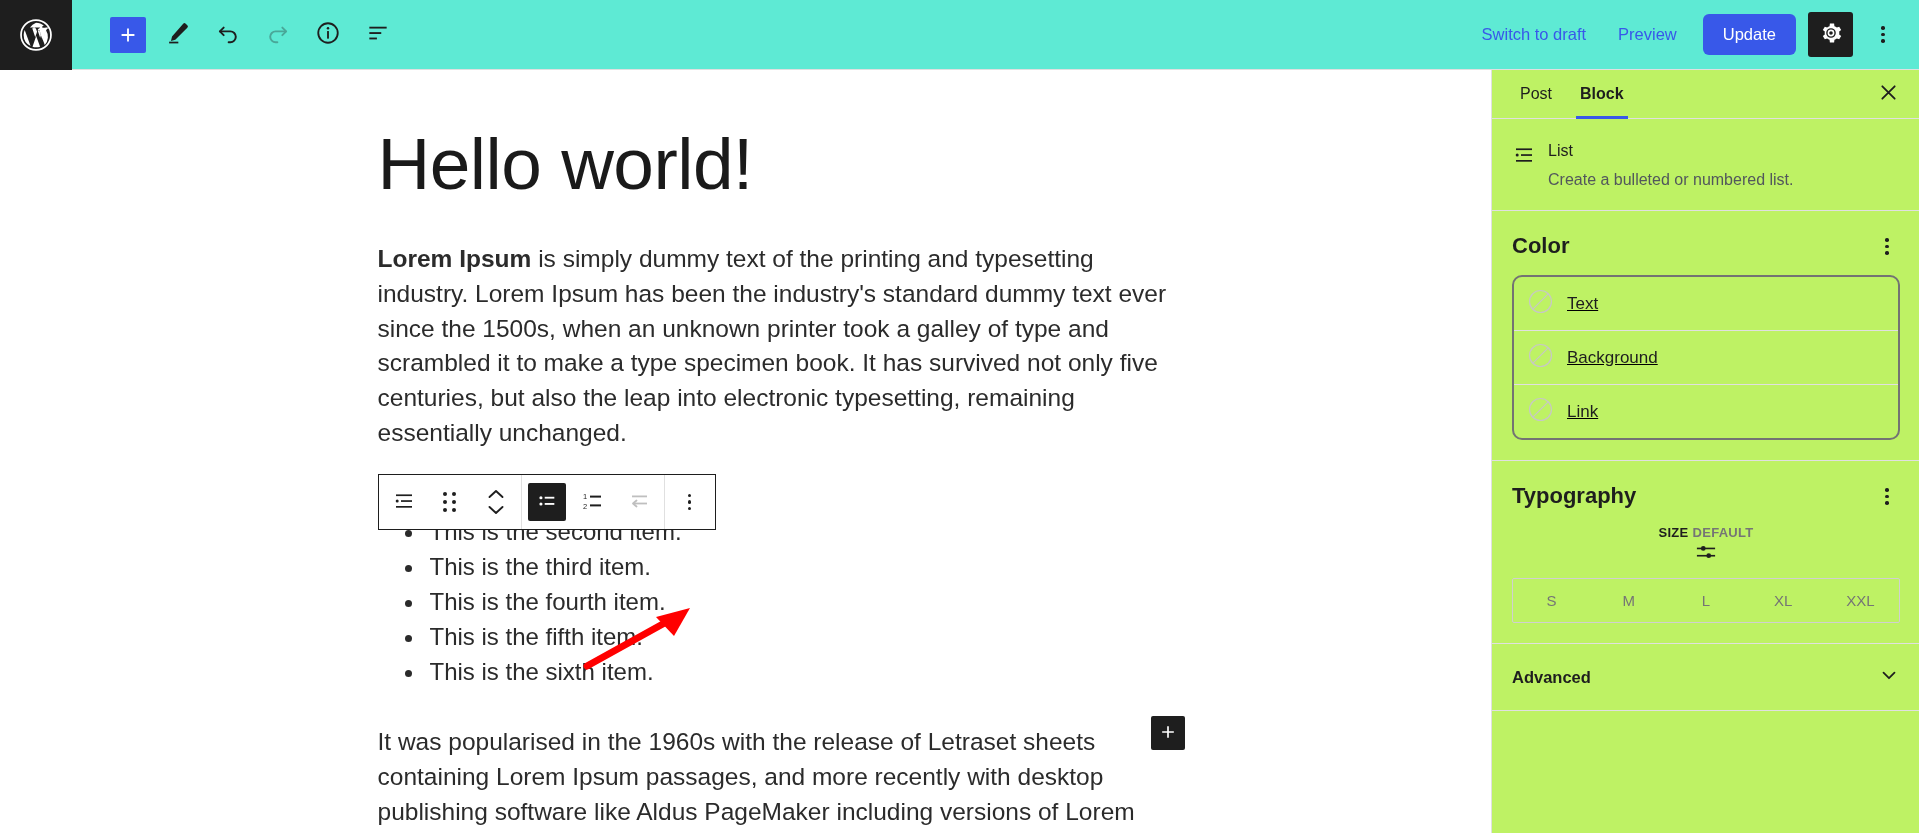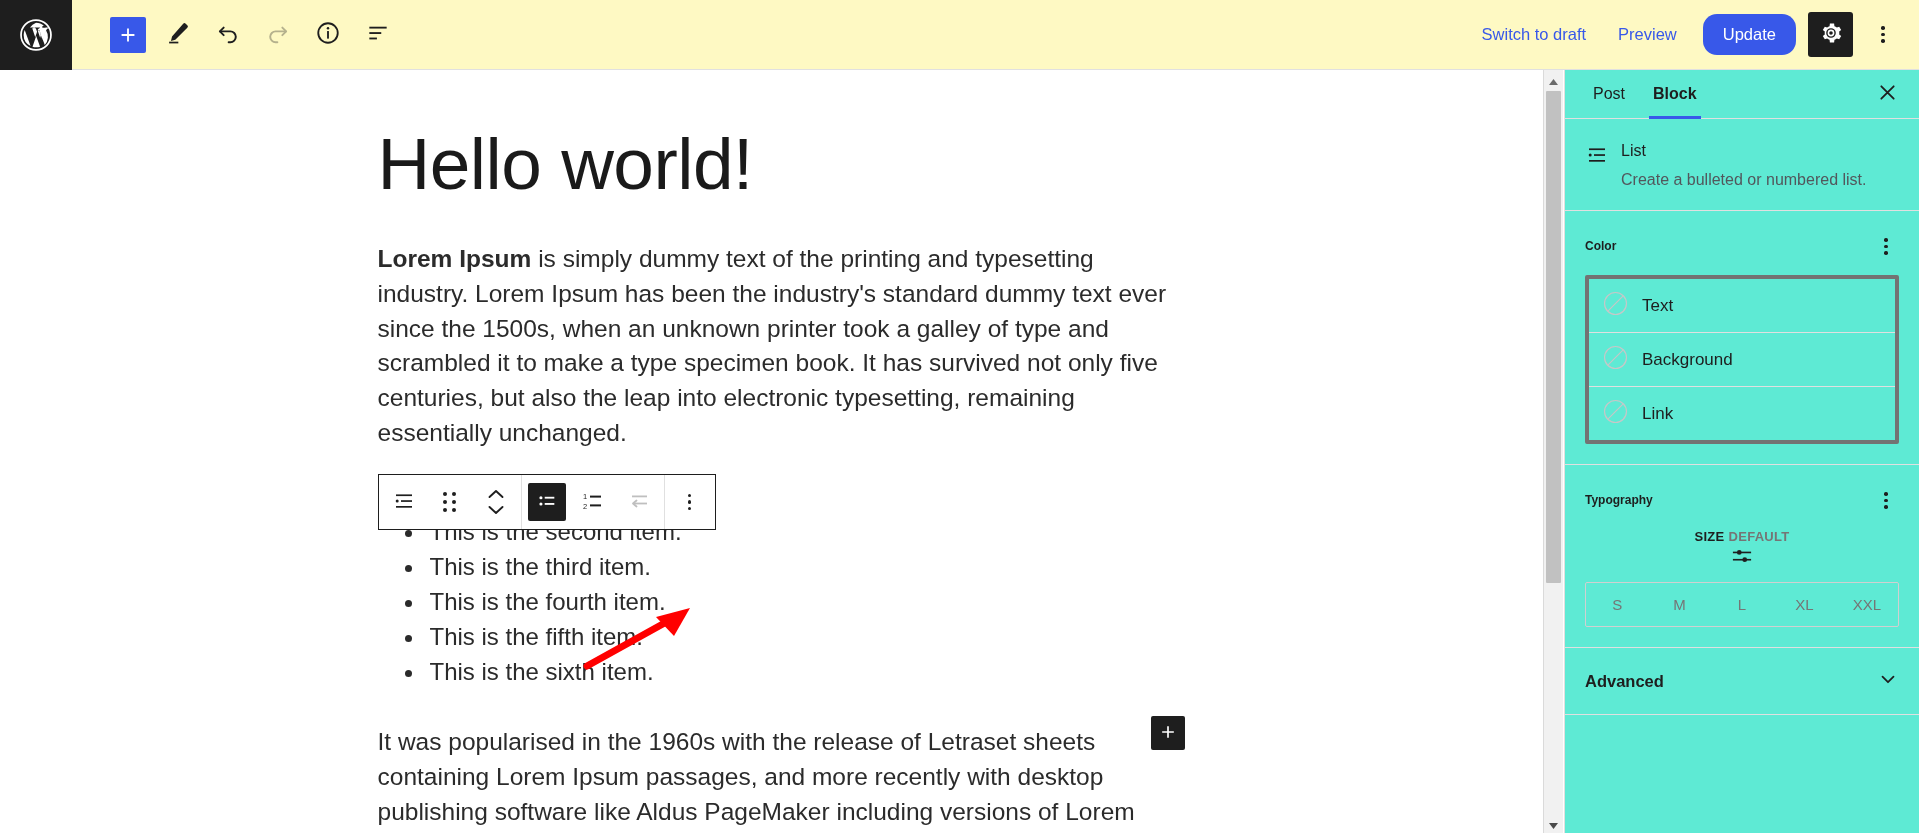--- a/index.html
+++ b/index.html
@@ -8,21 +8,21 @@
     overflow: hidden;
     background: #fff;
     font-family: "Liberation Sans", sans-serif;
     -webkit-font-smoothing: antialiased;
   }
 
   
   .topbar {
     position: absolute; top: 0; left: 0;
     width: 1919px; height: 70px;
-    background: #fef9c3;
+    background: #5eead4;
     border-bottom: 1px solid #e0e0e0;
     display: flex; align-items: center;
   }
   .wp-logo-btn {
     width: 72px; height: 70px;
     background: #1e1e1e;
     display: flex; align-items: center; justify-content: center;
     flex: 0 0 auto; cursor: pointer;
   }
   .wp-logo-btn svg { display: block; }
@@ -52,21 +52,21 @@
   .text-btn {
     background: transparent; border: none;
     color: #3858e9;
     font-size: 16.5px;
     font-family: "Liberation Sans", sans-serif;
     padding: 8px 14px; cursor: pointer;
     white-space: nowrap;
   }
   .update-btn {
     background: #3858e9; color: #fff;
-    border: none; border-radius: 14px;
+    border: none; border-radius: 6px;
     font-size: 16.5px; font-weight: 400;
     font-family: "Liberation Sans", sans-serif;
     padding: 11px 20px; margin-left: 8px;
     cursor: pointer; white-space: nowrap;
   }
   .gear-btn {
     width: 45px; height: 45px;
     background: #1e1e1e; border: none; border-radius: 3px;
     margin-left: 8px;
     display: flex; align-items: center; justify-content: center;
@@ -189,23 +189,23 @@
   .sb-thumb {
     position: absolute; left: 2px; top: 21px;
     width: 15px; height: 492px;
     background: #c1c1c1; border-radius: 1px;
     cursor: pointer;
   }
 
   
   .sidebar {
     position: absolute;
-    top: 70px; left: 1564px;
-    width: 355px; height: 763px;
-    background: #5eead4;
+    top: 70px; left: 1491px;
+    width: 429px; height: 763px;
+    background: #bef264;
     border-left: 1px solid #e0e0e0;
     overflow: hidden;
   }
   .sb-tabs {
     display: flex; align-items: stretch;
     height: 49px;
     border-bottom: 1px solid #e0e0e0;
     padding-left: 14px;
     position: relative;
   }
@@ -251,30 +251,30 @@
     padding: 22px 20px 20px 20px;
     border-bottom: 1px solid #e0e0e0;
   }
   .sb-section-head {
     display: flex; align-items: center;
     justify-content: space-between;
     margin-bottom: 16px;
   }
   .sb-section-title {
     font-family: "Liberation Sans", sans-serif;
-    font-size: 12px; font-weight: 600; color: #1e1e1e;
+    font-size: 22px; font-weight: 600; color: #1e1e1e;
   }
   .sb-ellipsis {
     width: 26px; height: 26px;
     display: flex; align-items: center; justify-content: center;
     background: transparent; border: none; cursor: pointer;
   }
 
   .color-list {
-    border: 4px solid #737373; border-radius: 2px;
+    border: 2px solid #737373; border-radius: 10px; text-decoration: underline;
   }
   .color-row {
     display: flex; align-items: center; gap: 14px;
     padding: 12px 14px;
     border-bottom: 1px solid #e0e0e0;
     cursor: pointer;
   }
   .color-row:last-child { border-bottom: none; }
   .color-label {
     font-family: "Liberation Sans Narrow", "Liberation Sans", sans-serif;

